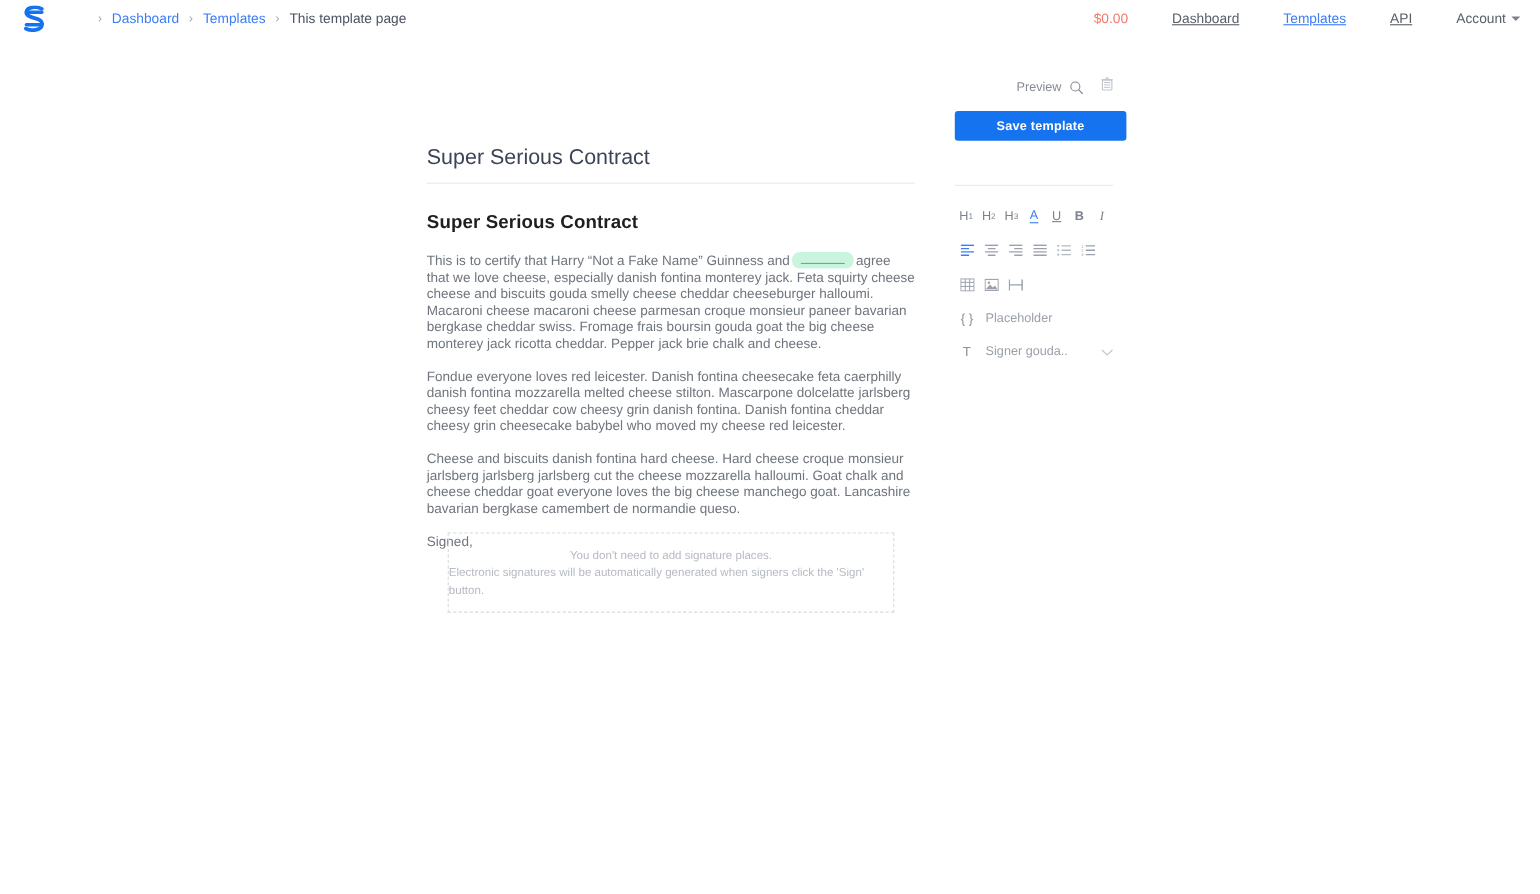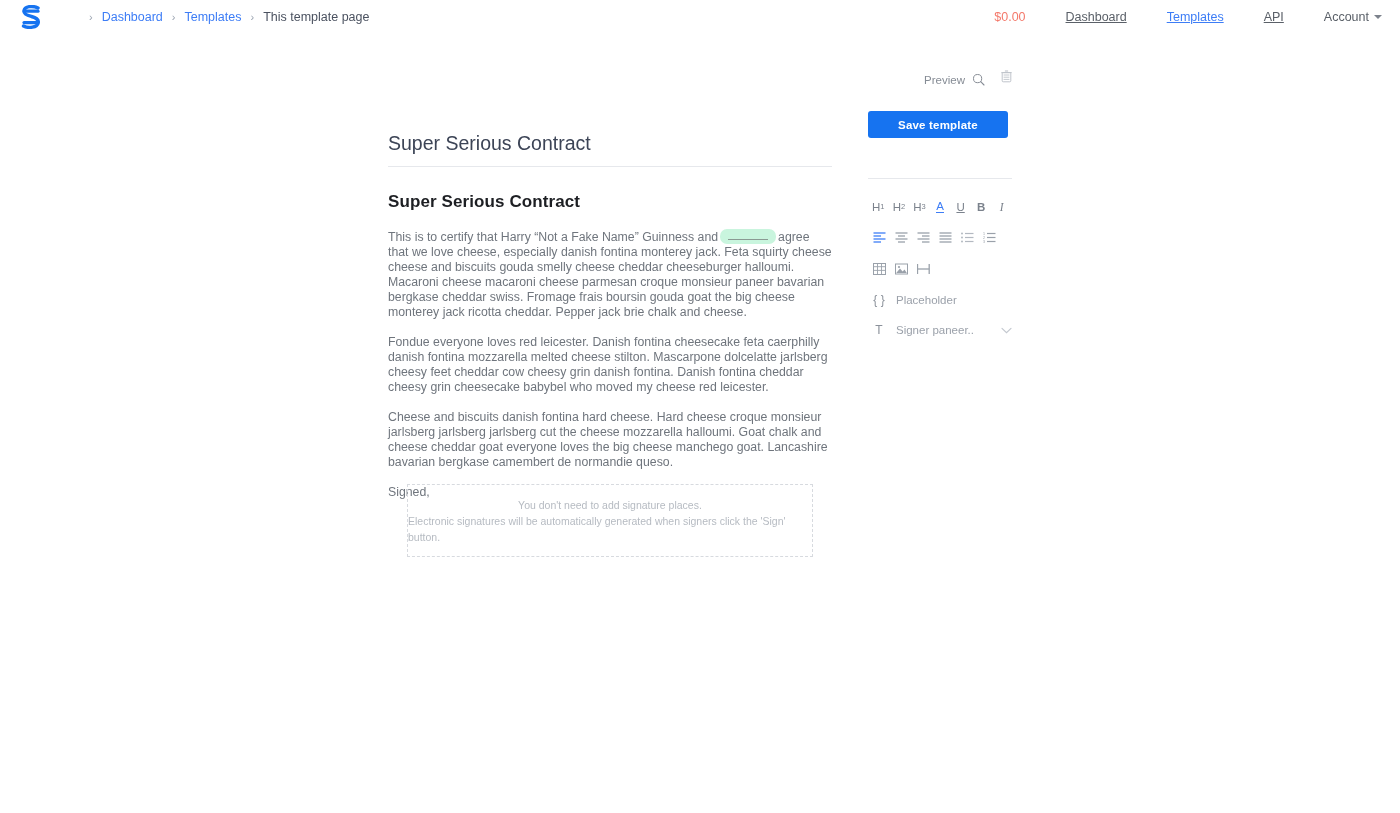--- a/index.html
+++ b/index.html
@@ -71,22 +71,22 @@
 
   
   .panel { position: absolute; left: 868px; top: 70px; width: 144px; }
 
   .panel-top { display: flex; justify-content: flex-end; height: 19px; }
   .preview-btn { display: flex; align-items: center; font-size: 11.5px; color: #868c95; cursor: pointer; }
   .preview-btn .mag { margin-left: 7px; display: inline-flex; }
   .trash-btn { margin-left: 16px; display: inline-flex; cursor: pointer; }
 
   .save-btn {
-    margin-top: 22px;
-    width: 140px; height: 27px;
+    margin-top: 12px;
+    width: 156px; height: 27px;
     background: #1673f0; color: #fff;
     border: none; border-radius: 3px;
     font-family: "Liberation Sans", sans-serif;
     font-size: 11.5px; font-weight: bold; letter-spacing: .2px;
     cursor: pointer;
   }
 
   .panel-div { margin-top: 40px; width: 144px; border-top: 1px solid #e6e8ec; }
 
   .tb { margin-top: 19px; }
@@ -290,21 +290,21 @@
     </div>
   </div>
 
   <div class="opt-row">
     <span class="opt-icon">{ }</span>
     <span class="opt-label">Placeholder</span>
   </div>
 
   <div class="opt-row">
     <span class="opt-icon">T</span>
-    <span class="opt-label">Signer paneer..</span>
+    <span class="opt-label">Signer gouda..</span>
     <span class="opt-chevron">
       <svg width="11" height="7" viewBox="0 0 11 7" aria-hidden="true">
         <path d="M1 1.4 L5.5 5.6 L10 1.4" fill="none" stroke="#c3c8cf" stroke-width="1.2" stroke-linecap="round"></path>
       </svg>
     </span>
   </div>
 
 </div>
 
 </body></html>

